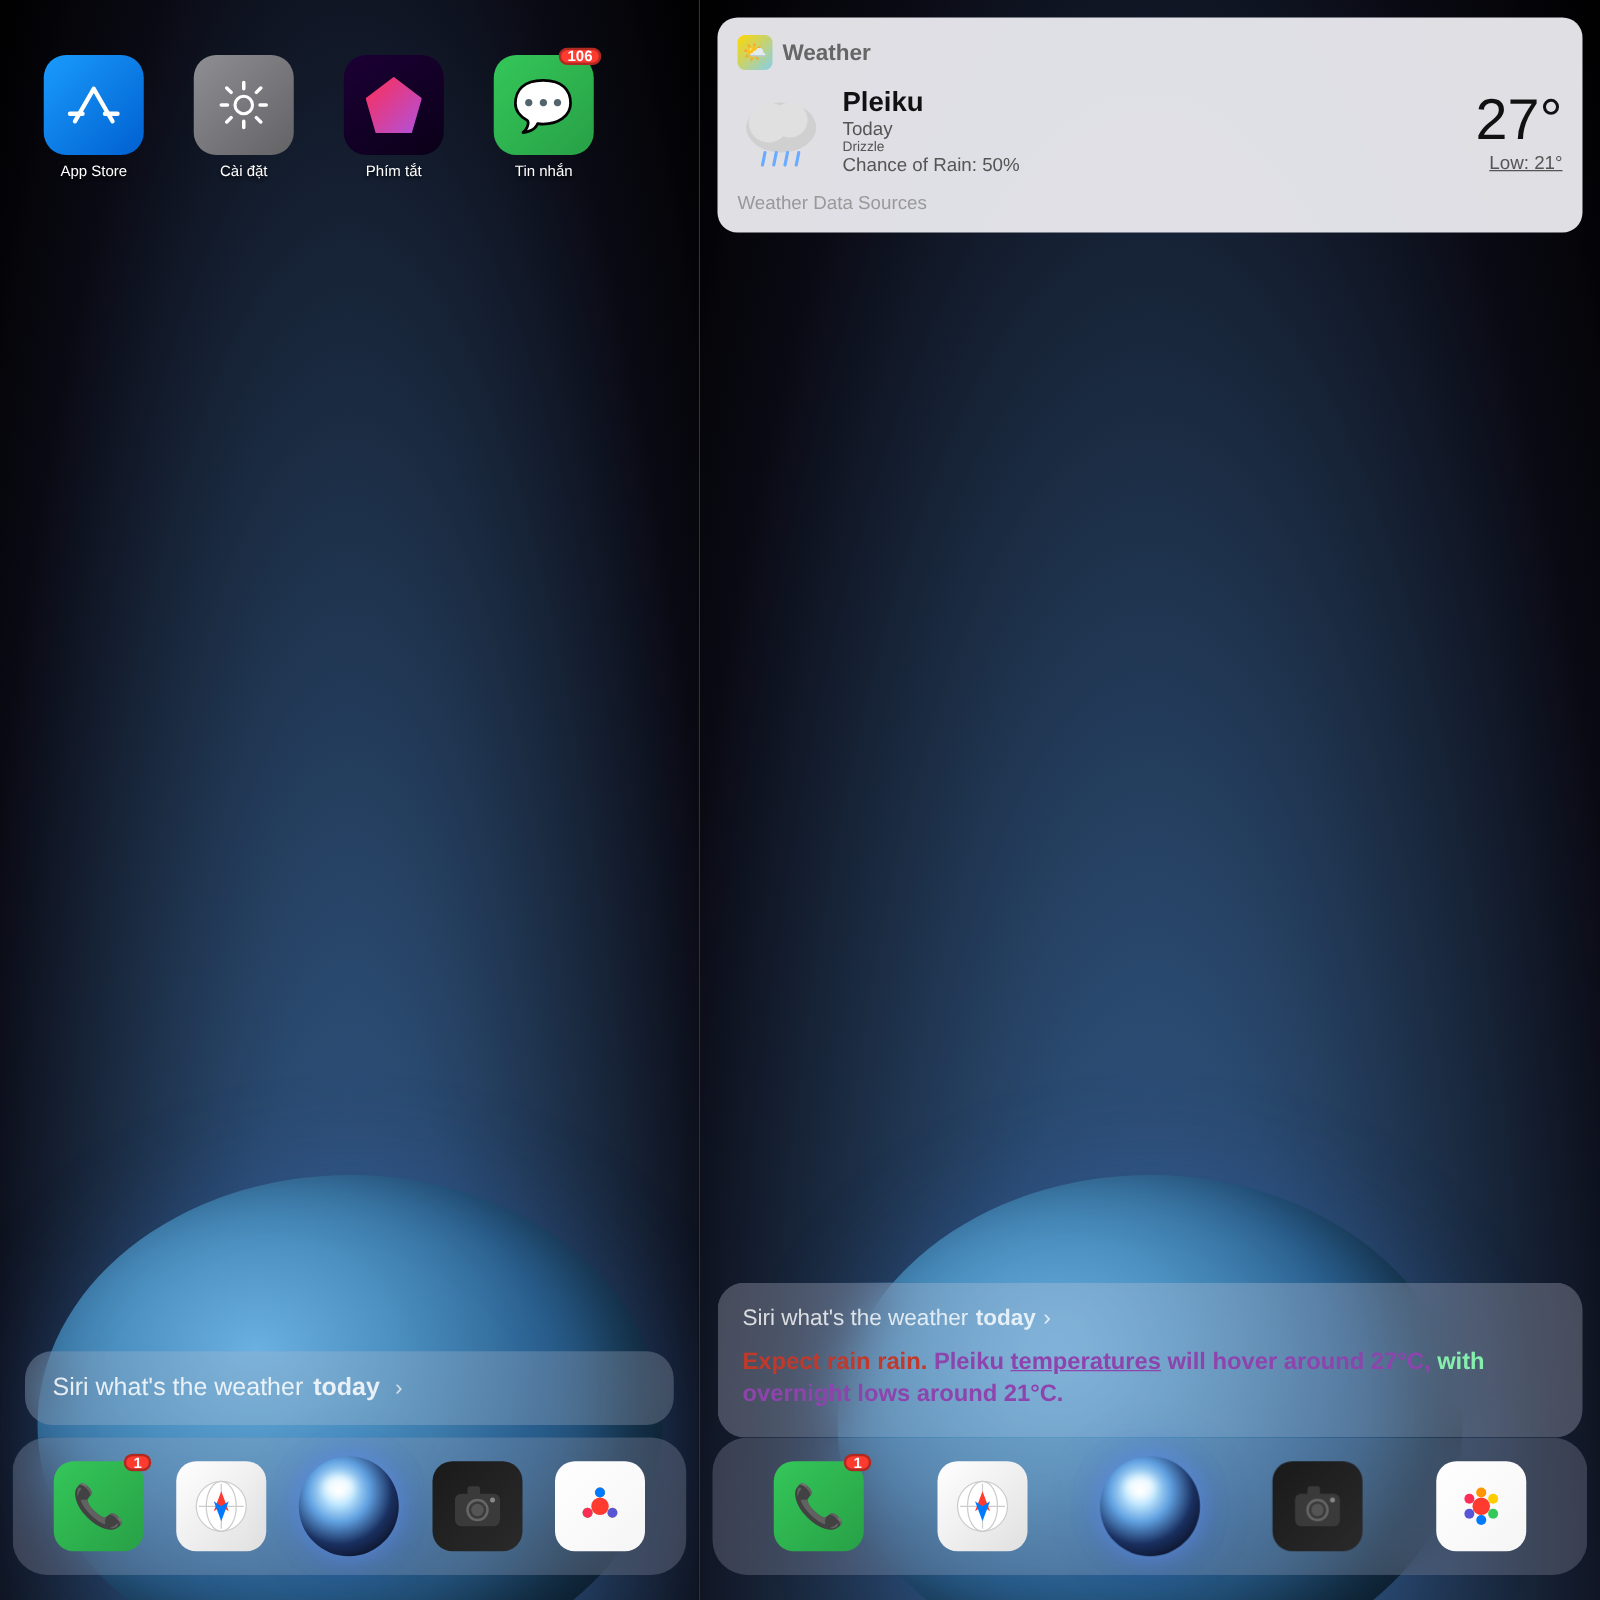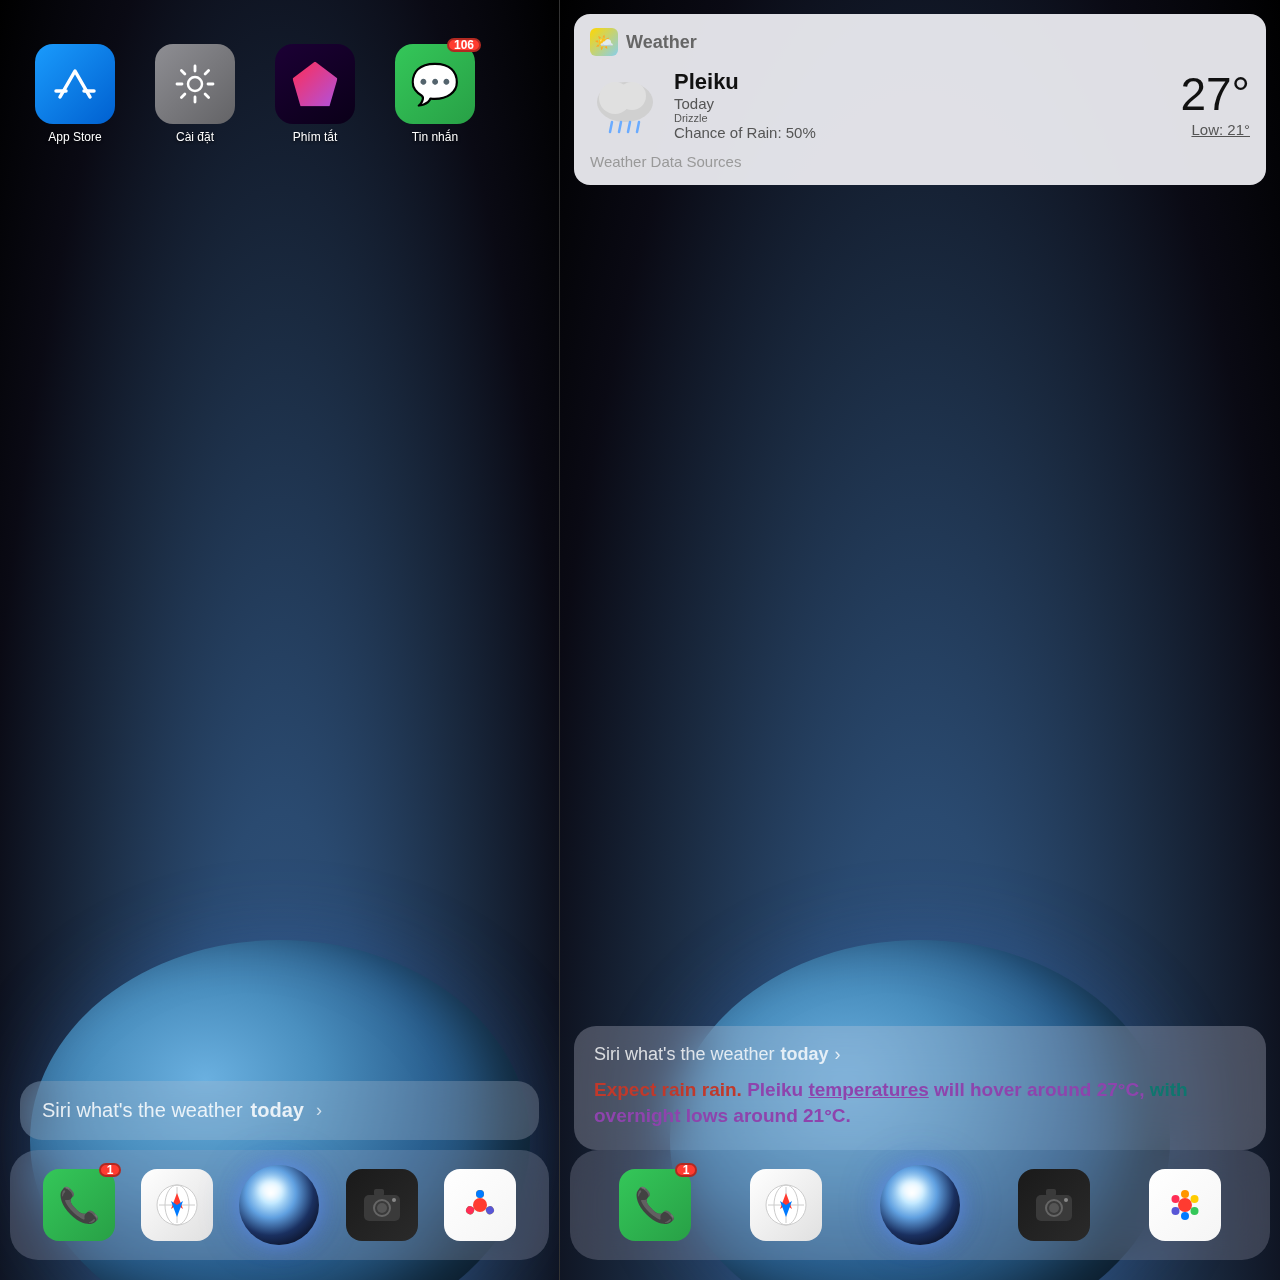--- a/index.html
+++ b/index.html
@@ -501,21 +501,21 @@
     <div class="siri-response-text">
       <span style="color:#c0392b;">Expect</span>
       <span style="color:#c0392b;"> rain</span>
       <span style="color:#c0392b;"> rain.</span>
       <span style="color:#8e44ad;"> Pleiku</span>
       <span style="color:#8e44ad;text-decoration:underline;"> temperatures</span>
       <span style="color:#8e44ad;"> will</span>
       <span style="color:#8e44ad;"> hover</span>
       <span style="color:#8e44ad;"> around</span>
       <span style="color:#8e44ad;"> 27°C,</span>
-      <span style="color:#0f766e;"> with</span>
+      <span style="color:#86efac;"> with</span>
       <span style="color:#8e44ad;"> overnight</span>
       <span style="color:#8e44ad;"> lows</span>
       <span style="color:#8e44ad;"> around</span>
       <span style="color:#8e44ad;"> 21°C.</span>
     </div>
   </div>
 
   <div class="dock">
     <div class="dock-icon phone" style="position:relative;">
       <span style="font-size:34px;">📞</span>

